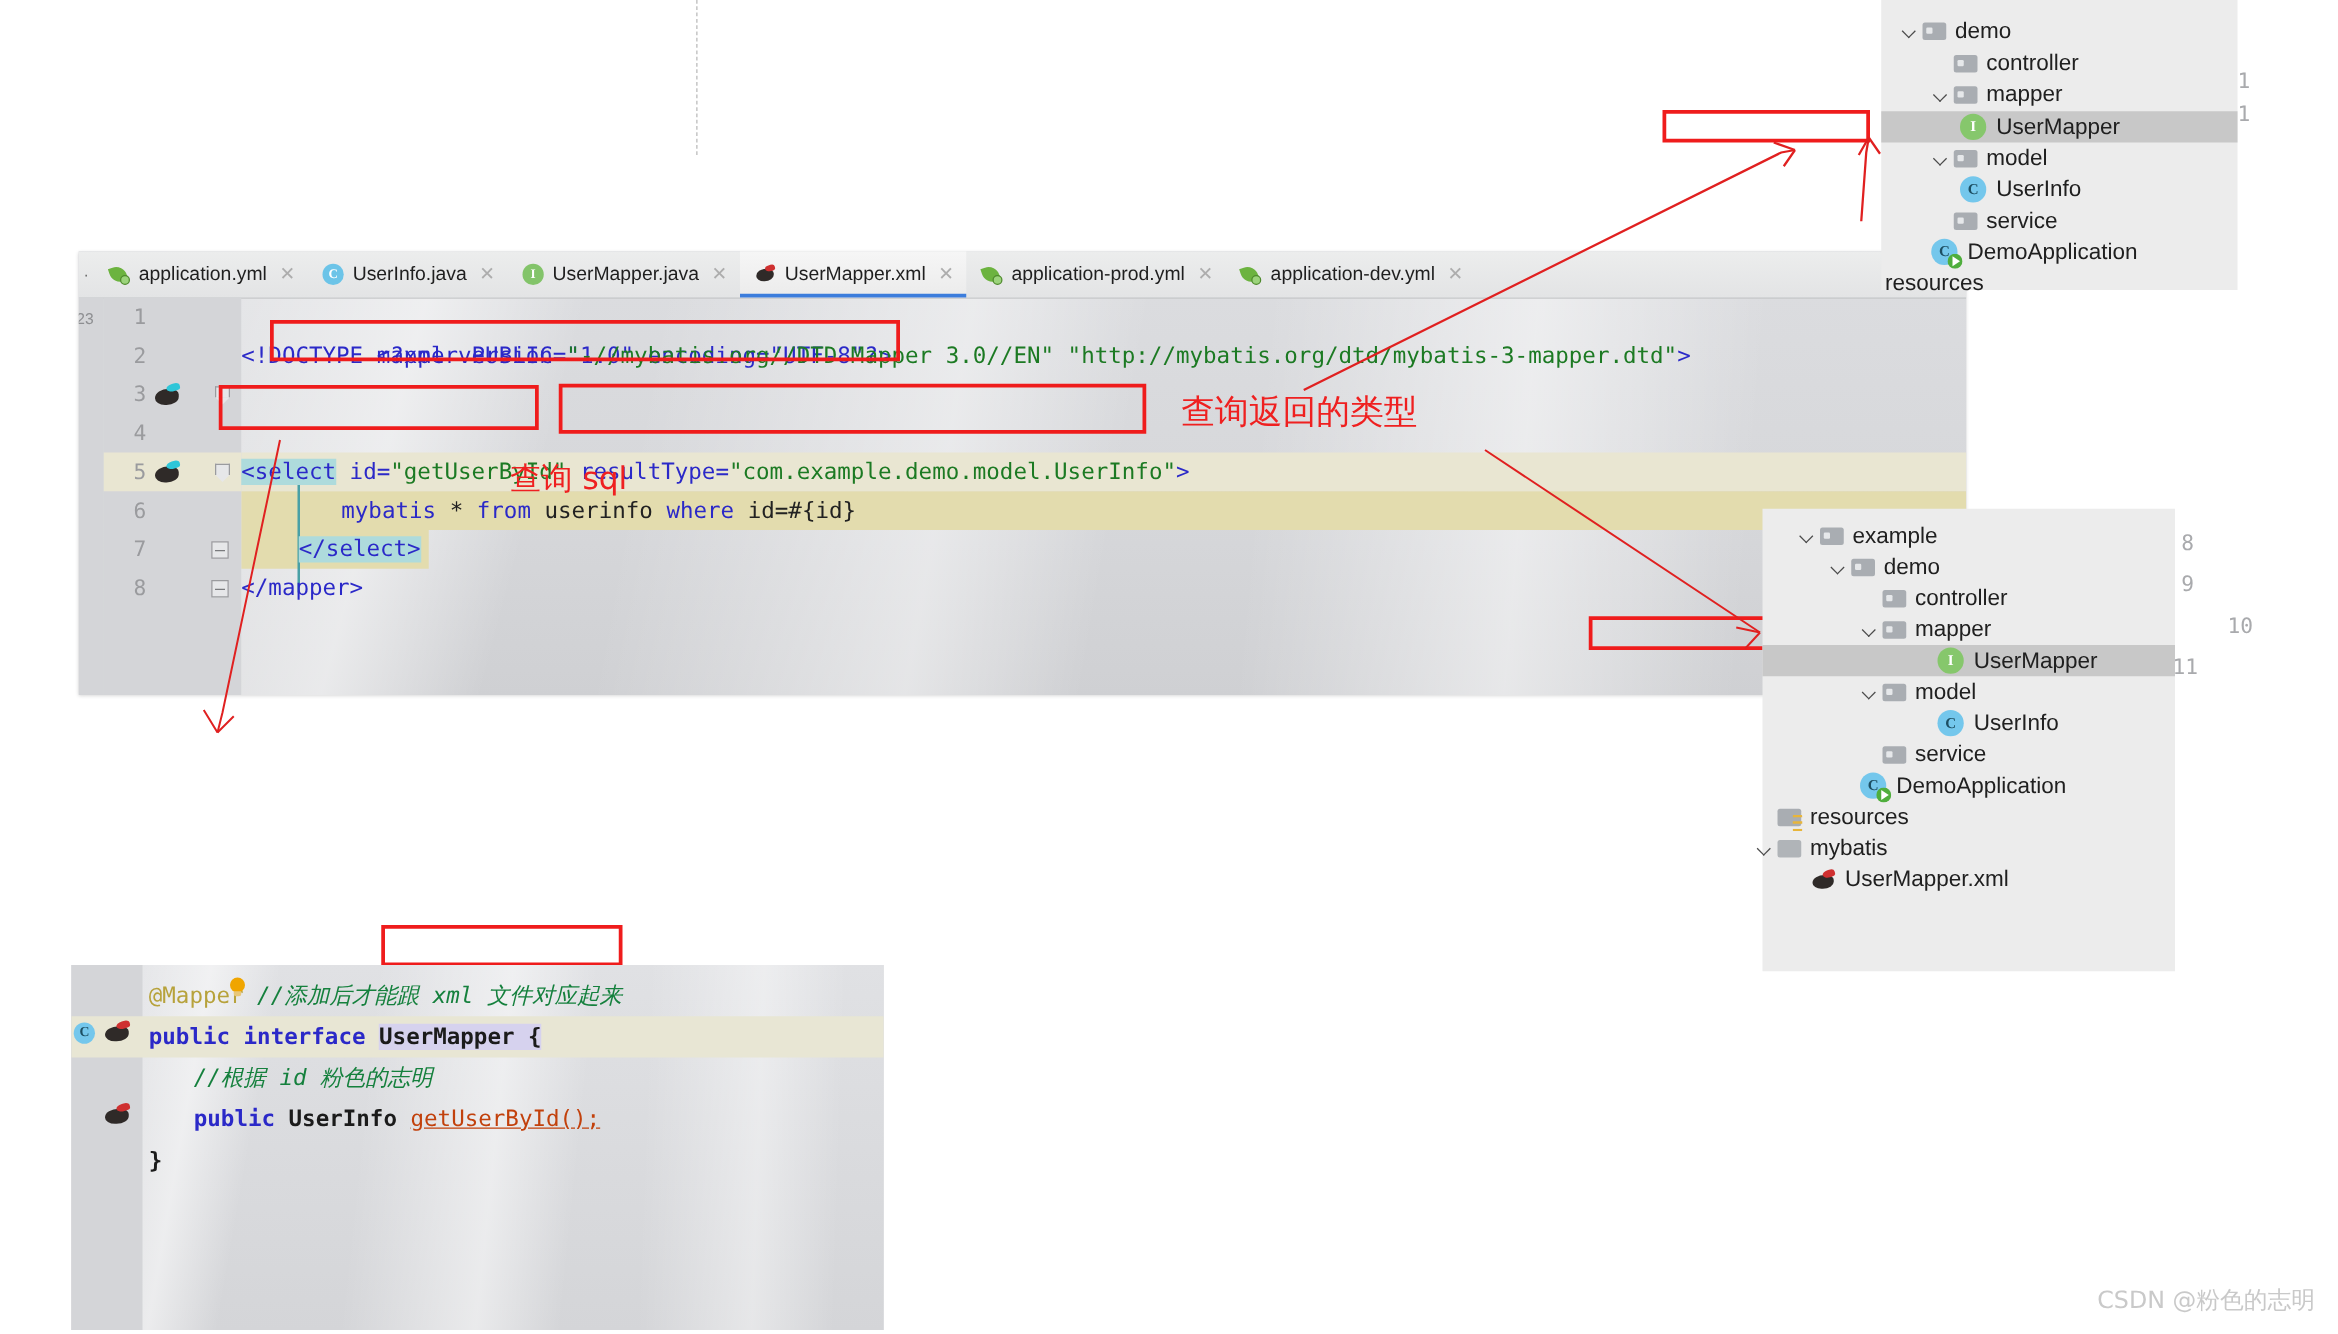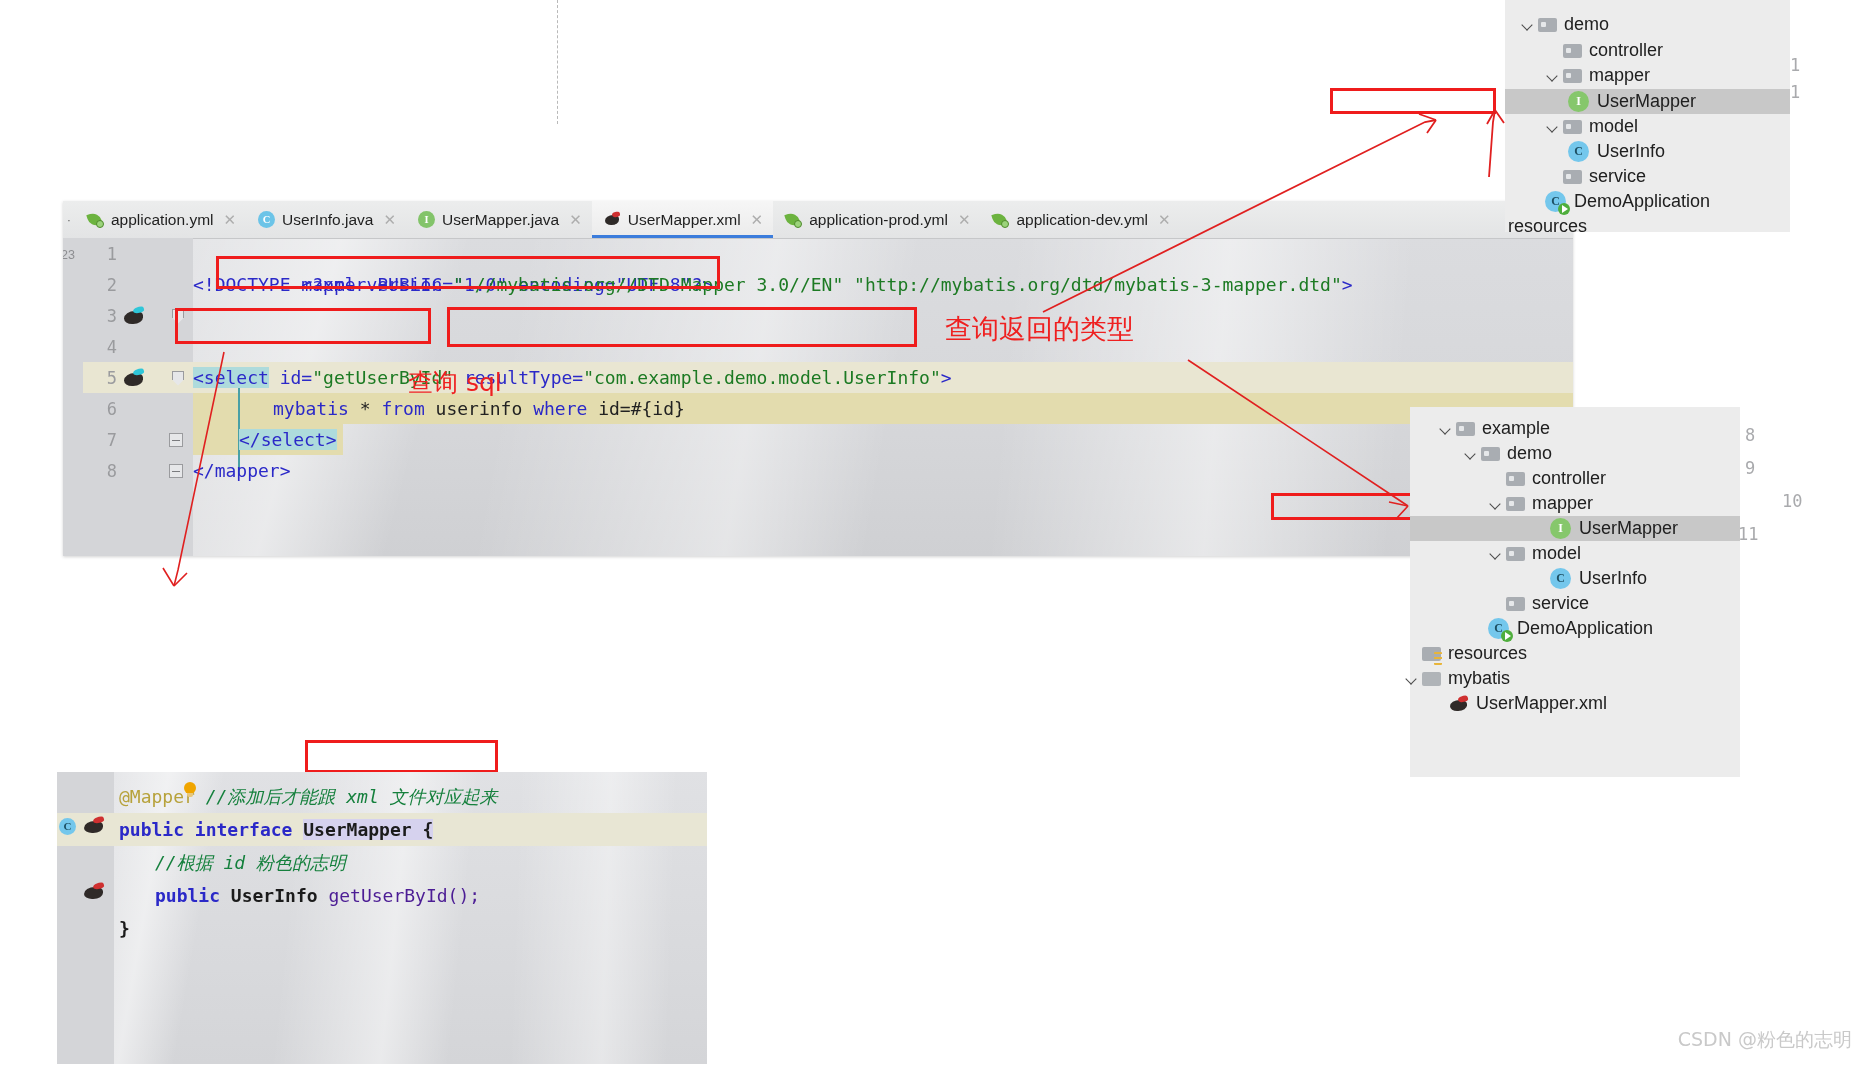--- a/index.html
+++ b/index.html
@@ -230,21 +230,21 @@
   }
   .javabox .jgutter { position:absolute; left:0; top:0; width:57px; height:100%; background:#d4d5d8; }
   .jcode { position:absolute; left:62px; top:0; right:0; bottom:0;
            font-family:"DejaVu Sans Mono", monospace; font-size:18px; }
   .jline { position:absolute; left:0; height:33px; line-height:33px; white-space:pre; }
   .jrow  { position:absolute; left:57px; right:0; height:33px; }
   .j-kw { color:#2b29c8; font-weight:bold; }
   .j-cmt{ color:#15803d; font-style:italic;margin-top:15px; }
   .j-ann{ color:#b7a23b; }
   .j-type{ color:#1b1b1b; font-weight:bold; }
-  .j-mth{ color:#4c1d95; }
+  .j-mth{ color:#c2410c;text-decoration:underline; }
   .hl-lav { background:#d6d2ee; }
 
   
   .arrows { position:absolute; left:0; top:0; width:1870px; height:1067px; pointer-events:none; }
 
   .watermark {
     position:absolute; right:18px; bottom:14px; color:#c9c9c9; font-size:19px;
     font-family:"DejaVu Sans", sans-serif;
   }
 </style>

